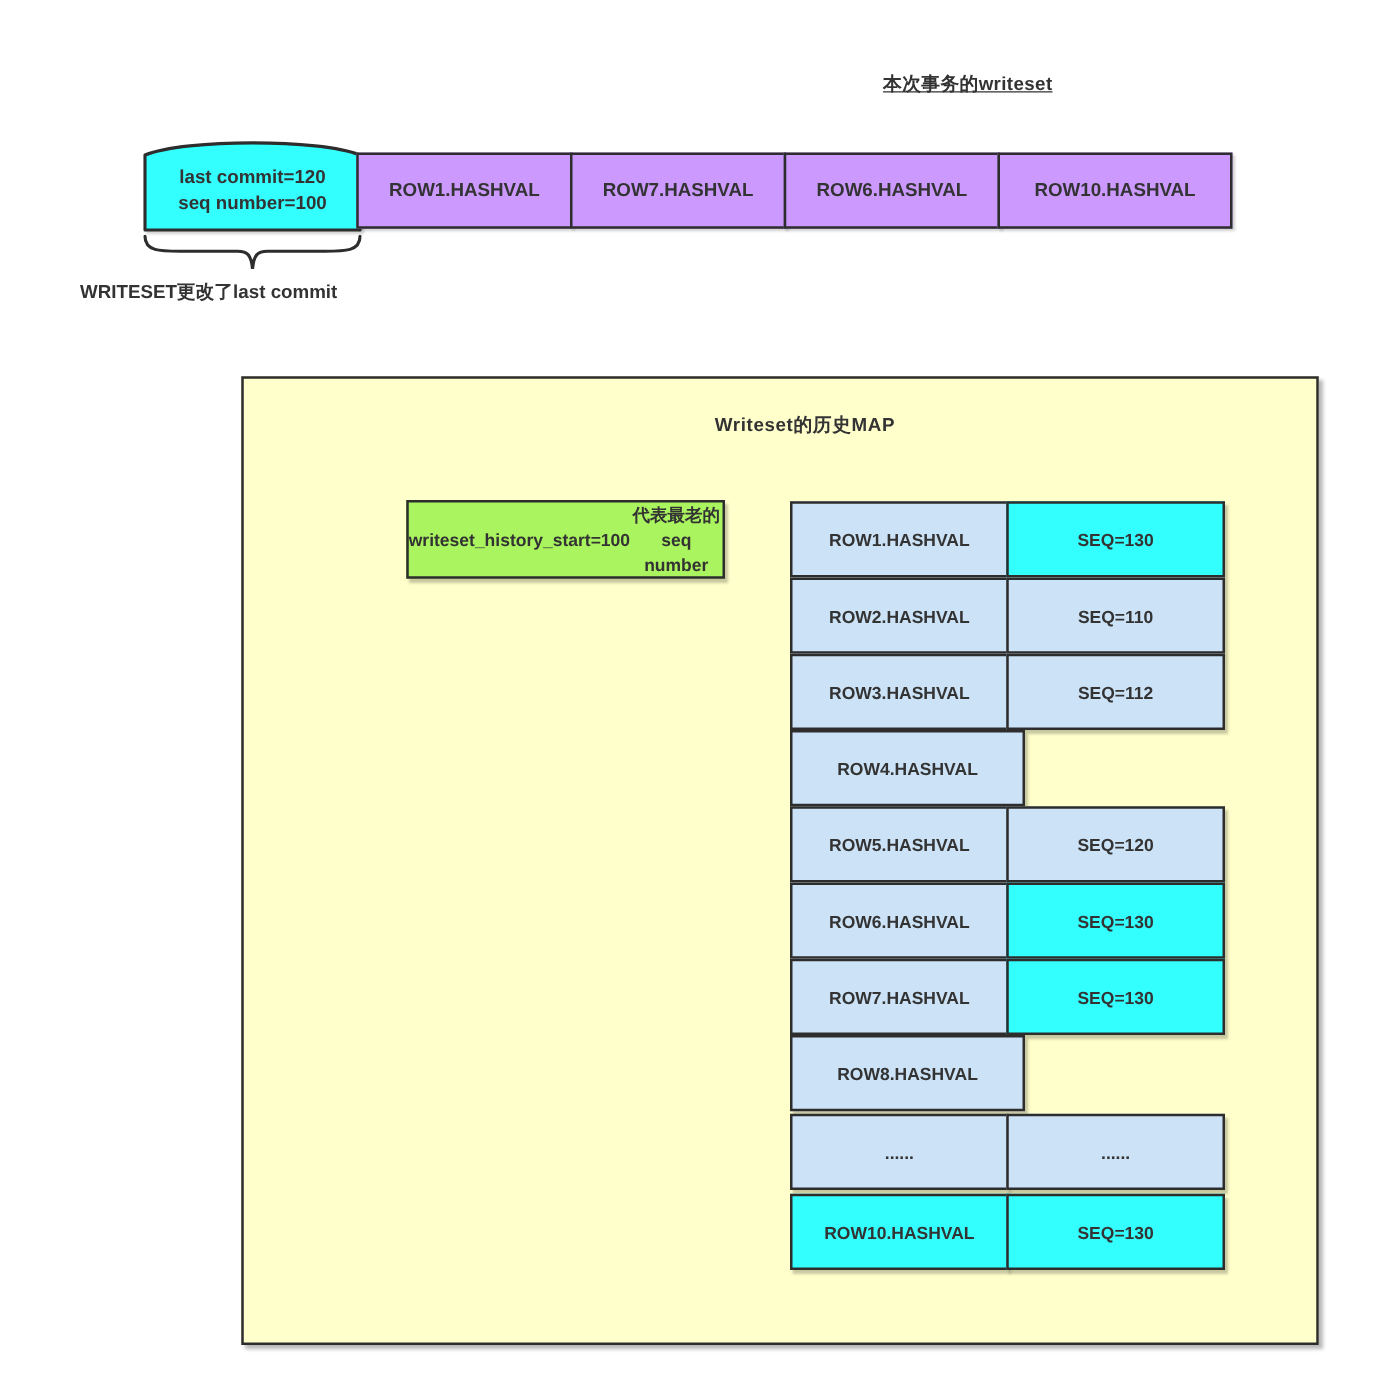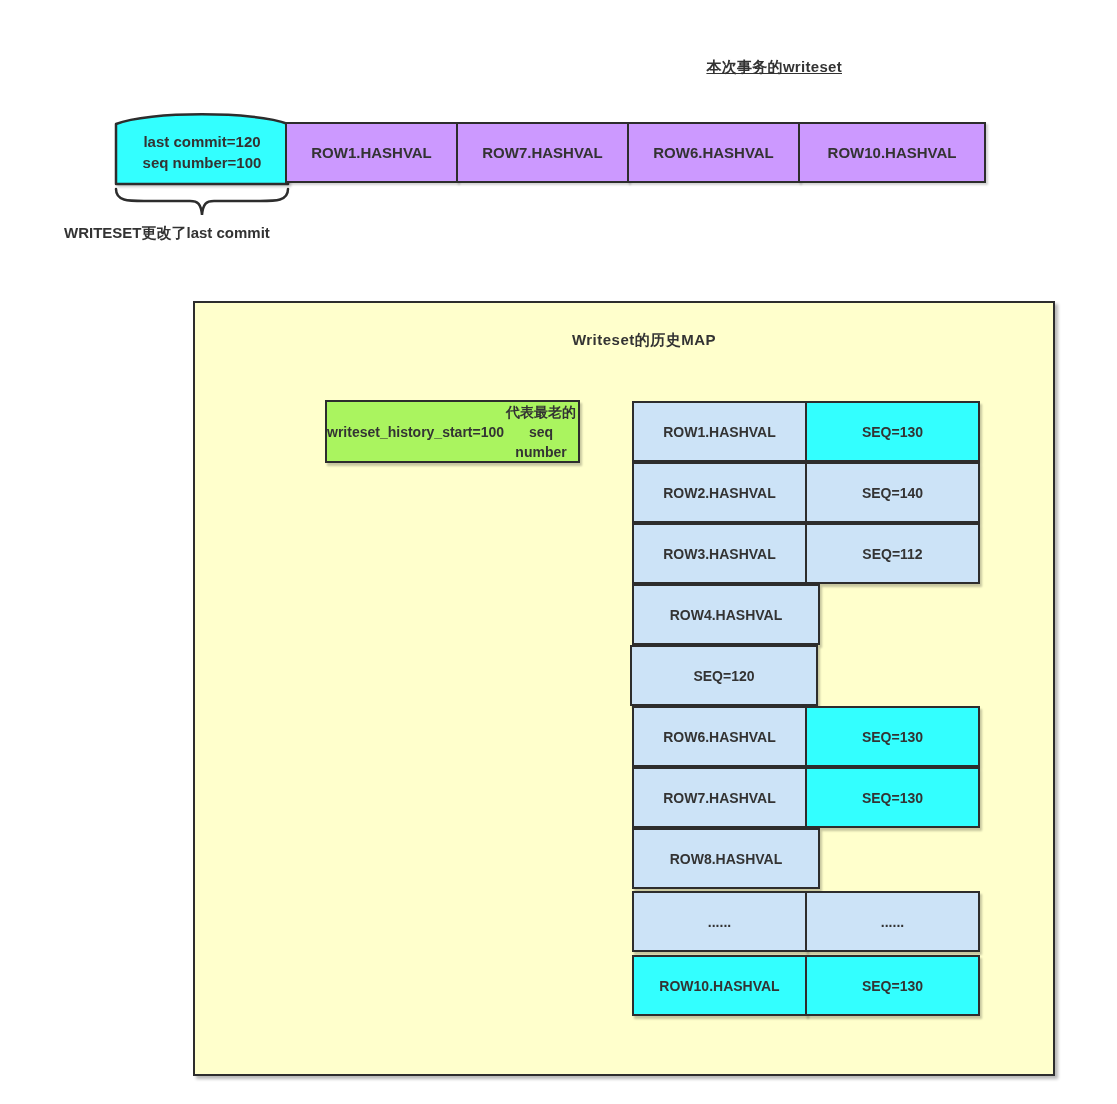--- a/index.html
+++ b/index.html
@@ -196,30 +196,31 @@
       <div>writeset_history_start=100</div>
       <div>代表最老的seq number</div>
     </div>
     <div class="history-table" id="history-table">
         <div class="hrow">
           <div class="hcell hash">ROW1.HASHVAL</div>
           <div class="hcell seq highlight">SEQ=130</div>
         </div>
         <div class="hrow">
           <div class="hcell hash">ROW2.HASHVAL</div>
-          <div class="hcell seq">SEQ=140</div>
+          <div class="hcell seq">SEQ=110</div>
         </div>
         <div class="hrow">
           <div class="hcell hash">ROW3.HASHVAL</div>
           <div class="hcell seq">SEQ=112</div>
         </div>
         <div class="hrow">
           <div class="hcell hash">ROW4.HASHVAL</div>
         </div>
         <div class="hrow">
+          <div class="hcell hash">ROW5.HASHVAL</div>
           <div class="hcell seq">SEQ=120</div>
         </div>
         <div class="hrow">
           <div class="hcell hash">ROW6.HASHVAL</div>
           <div class="hcell seq highlight">SEQ=130</div>
         </div>
         <div class="hrow">
           <div class="hcell hash">ROW7.HASHVAL</div>
           <div class="hcell seq highlight">SEQ=130</div>
         </div>

